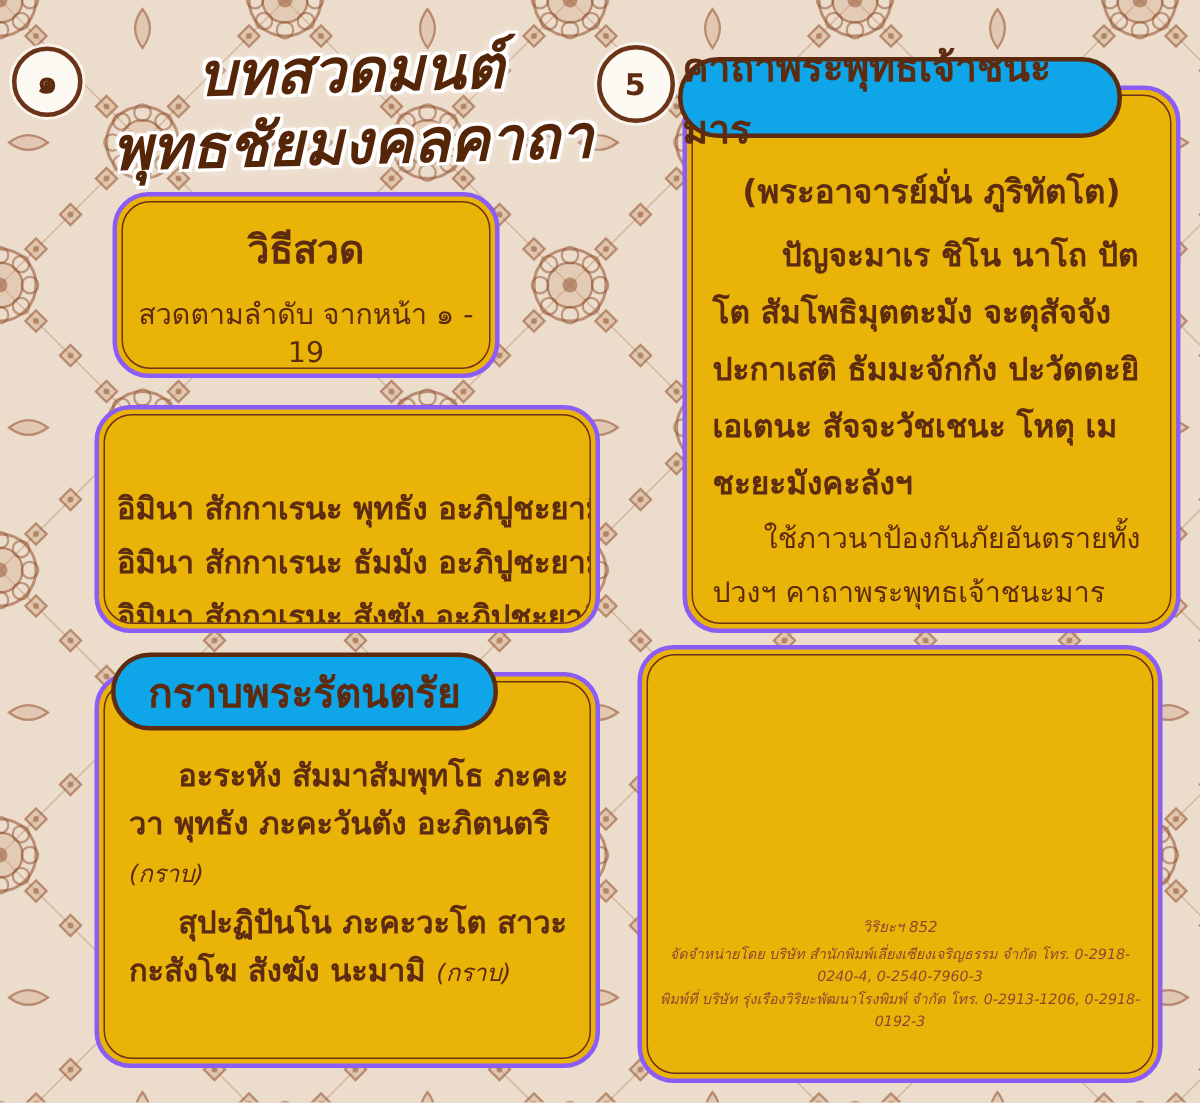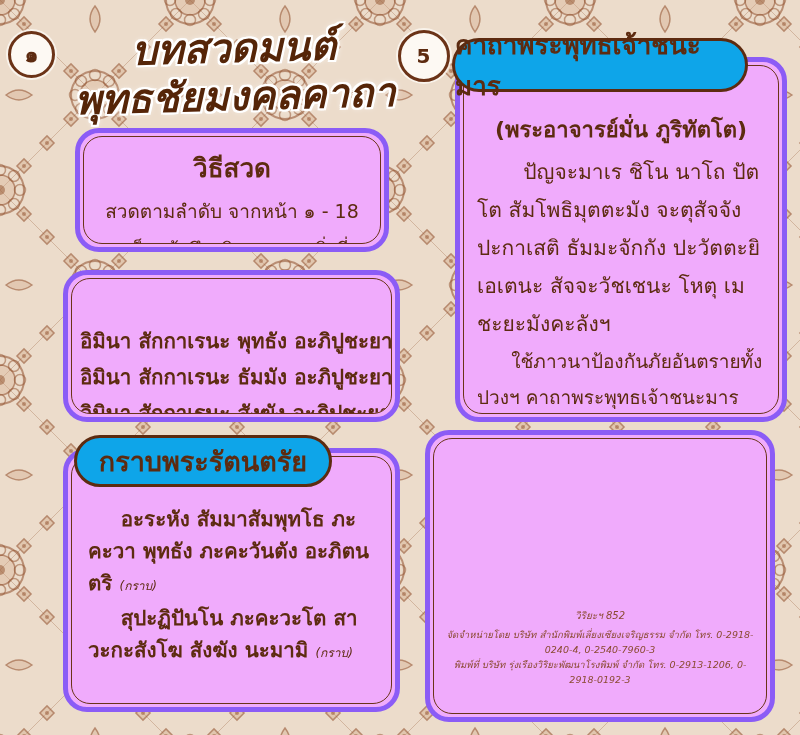--- a/index.html
+++ b/index.html
@@ -29,59 +29,59 @@
     font-style:italic;font-weight:bold;color:#552508;
     font-size:40px;line-height:48px;transform:rotate(-1.5deg);
     text-shadow:
       -2px 0 0 #fff, 2px 0 0 #fff, 0 -2px 0 #fff, 0 2px 0 #fff,
       -2px -2px 0 #fff, 2px 2px 0 #fff, -2px 2px 0 #fff, 2px -2px 0 #fff,
       0 0 7px #fff;
   }
 
   
   .obox{
-    position:absolute;box-sizing:border-box;background:#f0abfc;
-    border:5px solid #8b5cf6;border-radius:24px;padding:3px;
+    position:absolute;box-sizing:border-box;background:#eab308;
+    border:3px solid #8b5cf6;border-radius:24px;padding:3px;
   }
   .obox-inner{
     box-sizing:border-box;width:100%;height:100%;
     border:1.5px solid #6b3317;border-radius:19px;
     color:#5d2b10;overflow:hidden;
   }
 
   
   .tab{
     position:absolute;box-sizing:border-box;z-index:3;
     background:#0ea5e9;border:3.5px solid #5d2b10;border-radius:27px;
     display:flex;align-items:center;justify-content:center;
     color:#5d2b10;font-weight:bold;
   }
 
   
-  #box-howto{left:75px;top:128px;width:314px;height:124px;}
+  #box-howto{left:75px;top:128px;width:258px;height:124px;}
   #box-howto .bx-title{font-size:26px;font-weight:bold;text-align:center;margin-top:10px;}
   #box-howto .bx-line{font-size:19px;text-align:center;margin-top:8px;}
 
   #box-bucha{left:63px;top:270px;width:337px;height:152px;z-index:2;}
   #tab-bucha{left:74px;top:257px;width:248px;height:51px;font-size:27px;}
   #box-bucha .bx-content{padding:44px 8px 0 8px;}
   #box-bucha .chant-line{font-size:20.5px;font-weight:600;text-align:center;line-height:36px;white-space:nowrap;}
 
   #box-krab{left:63px;top:448px;width:337px;height:264px;z-index:2;}
   #tab-krab{left:74px;top:435px;width:258px;height:52px;font-size:27px;}
   #box-krab .bx-content{padding:46px 14px 0 16px;}
   #box-krab p{margin:0;font-size:20.5px;font-weight:600;line-height:32px;text-indent:1.6em;}
-  .bow-note{font-style:italic;font-weight:normal;font-size:12px;}
+  .bow-note{font-style:italic;font-weight:normal;font-size:16px;}
 
   
   #box-katha{left:455px;top:57px;width:332px;height:365px;z-index:2;}
   #tab-katha{left:452px;top:38px;width:296px;height:54px;font-size:26px;}
   #box-katha .bx-content{padding:46px 13px 0 13px;}
   #box-katha .subtitle{font-size:22px;font-weight:bold;text-align:center;margin:0 0 6px 0;}
-  #box-katha .chant{margin:0;font-size:21px;font-weight:normal;line-height:38px;text-indent:2.2em;text-align:left;}
+  #box-katha .chant{margin:0;font-size:21px;font-weight:bold;line-height:38px;text-indent:2.2em;text-align:left;}
   #box-katha .explain{margin:0;font-size:19px;line-height:36px;text-indent:1.8em;}
 
   #box-colophon{left:425px;top:430px;width:350px;height:292px;font-style:italic;}
   #box-colophon .bx-content{
     height:100%;box-sizing:border-box;display:flex;flex-direction:column;
     justify-content:flex-end;padding:0 6px 26px 6px;text-align:center;
     color:#8a4a30;
   }
   #box-colophon .colophon-code{font-size:10px;margin-bottom:4px;}
   #box-colophon .colophon-line{font-size:9.5px;line-height:15px;}
@@ -150,21 +150,21 @@
   </div>
 
   <div class="main-title">
     <div>บทสวดมนต์</div>
     <div>พุทธชัยมงคลคาถา</div>
   </div>
 
   <div class="obox" id="box-howto">
     <div class="obox-inner">
       <div class="bx-title">วิธีสวด</div>
-      <div class="bx-line">สวดตามลำดับ จากหน้า ๑ - 18</div>
+      <div class="bx-line">สวดตามลำดับ จากหน้า ๑ - 19</div>
       <div class="bx-line">เสร็จแล้วจึงอธิษฐานตามสิ่งที่ปรารถนา</div>
     </div>
   </div>
 
   <div class="obox" id="box-bucha">
     <div class="obox-inner">
       <div class="bx-content">
         <div class="chant-line">อิมินา สักกาเรนะ พุทธัง อะภิปูชะยามิ</div>
         <div class="chant-line">อิมินา สักกาเรนะ ธัมมัง อะภิปูชะยามิ</div>
         <div class="chant-line">อิมินา สักกาเรนะ สังฆัง อะภิปูชะยามิ</div>

